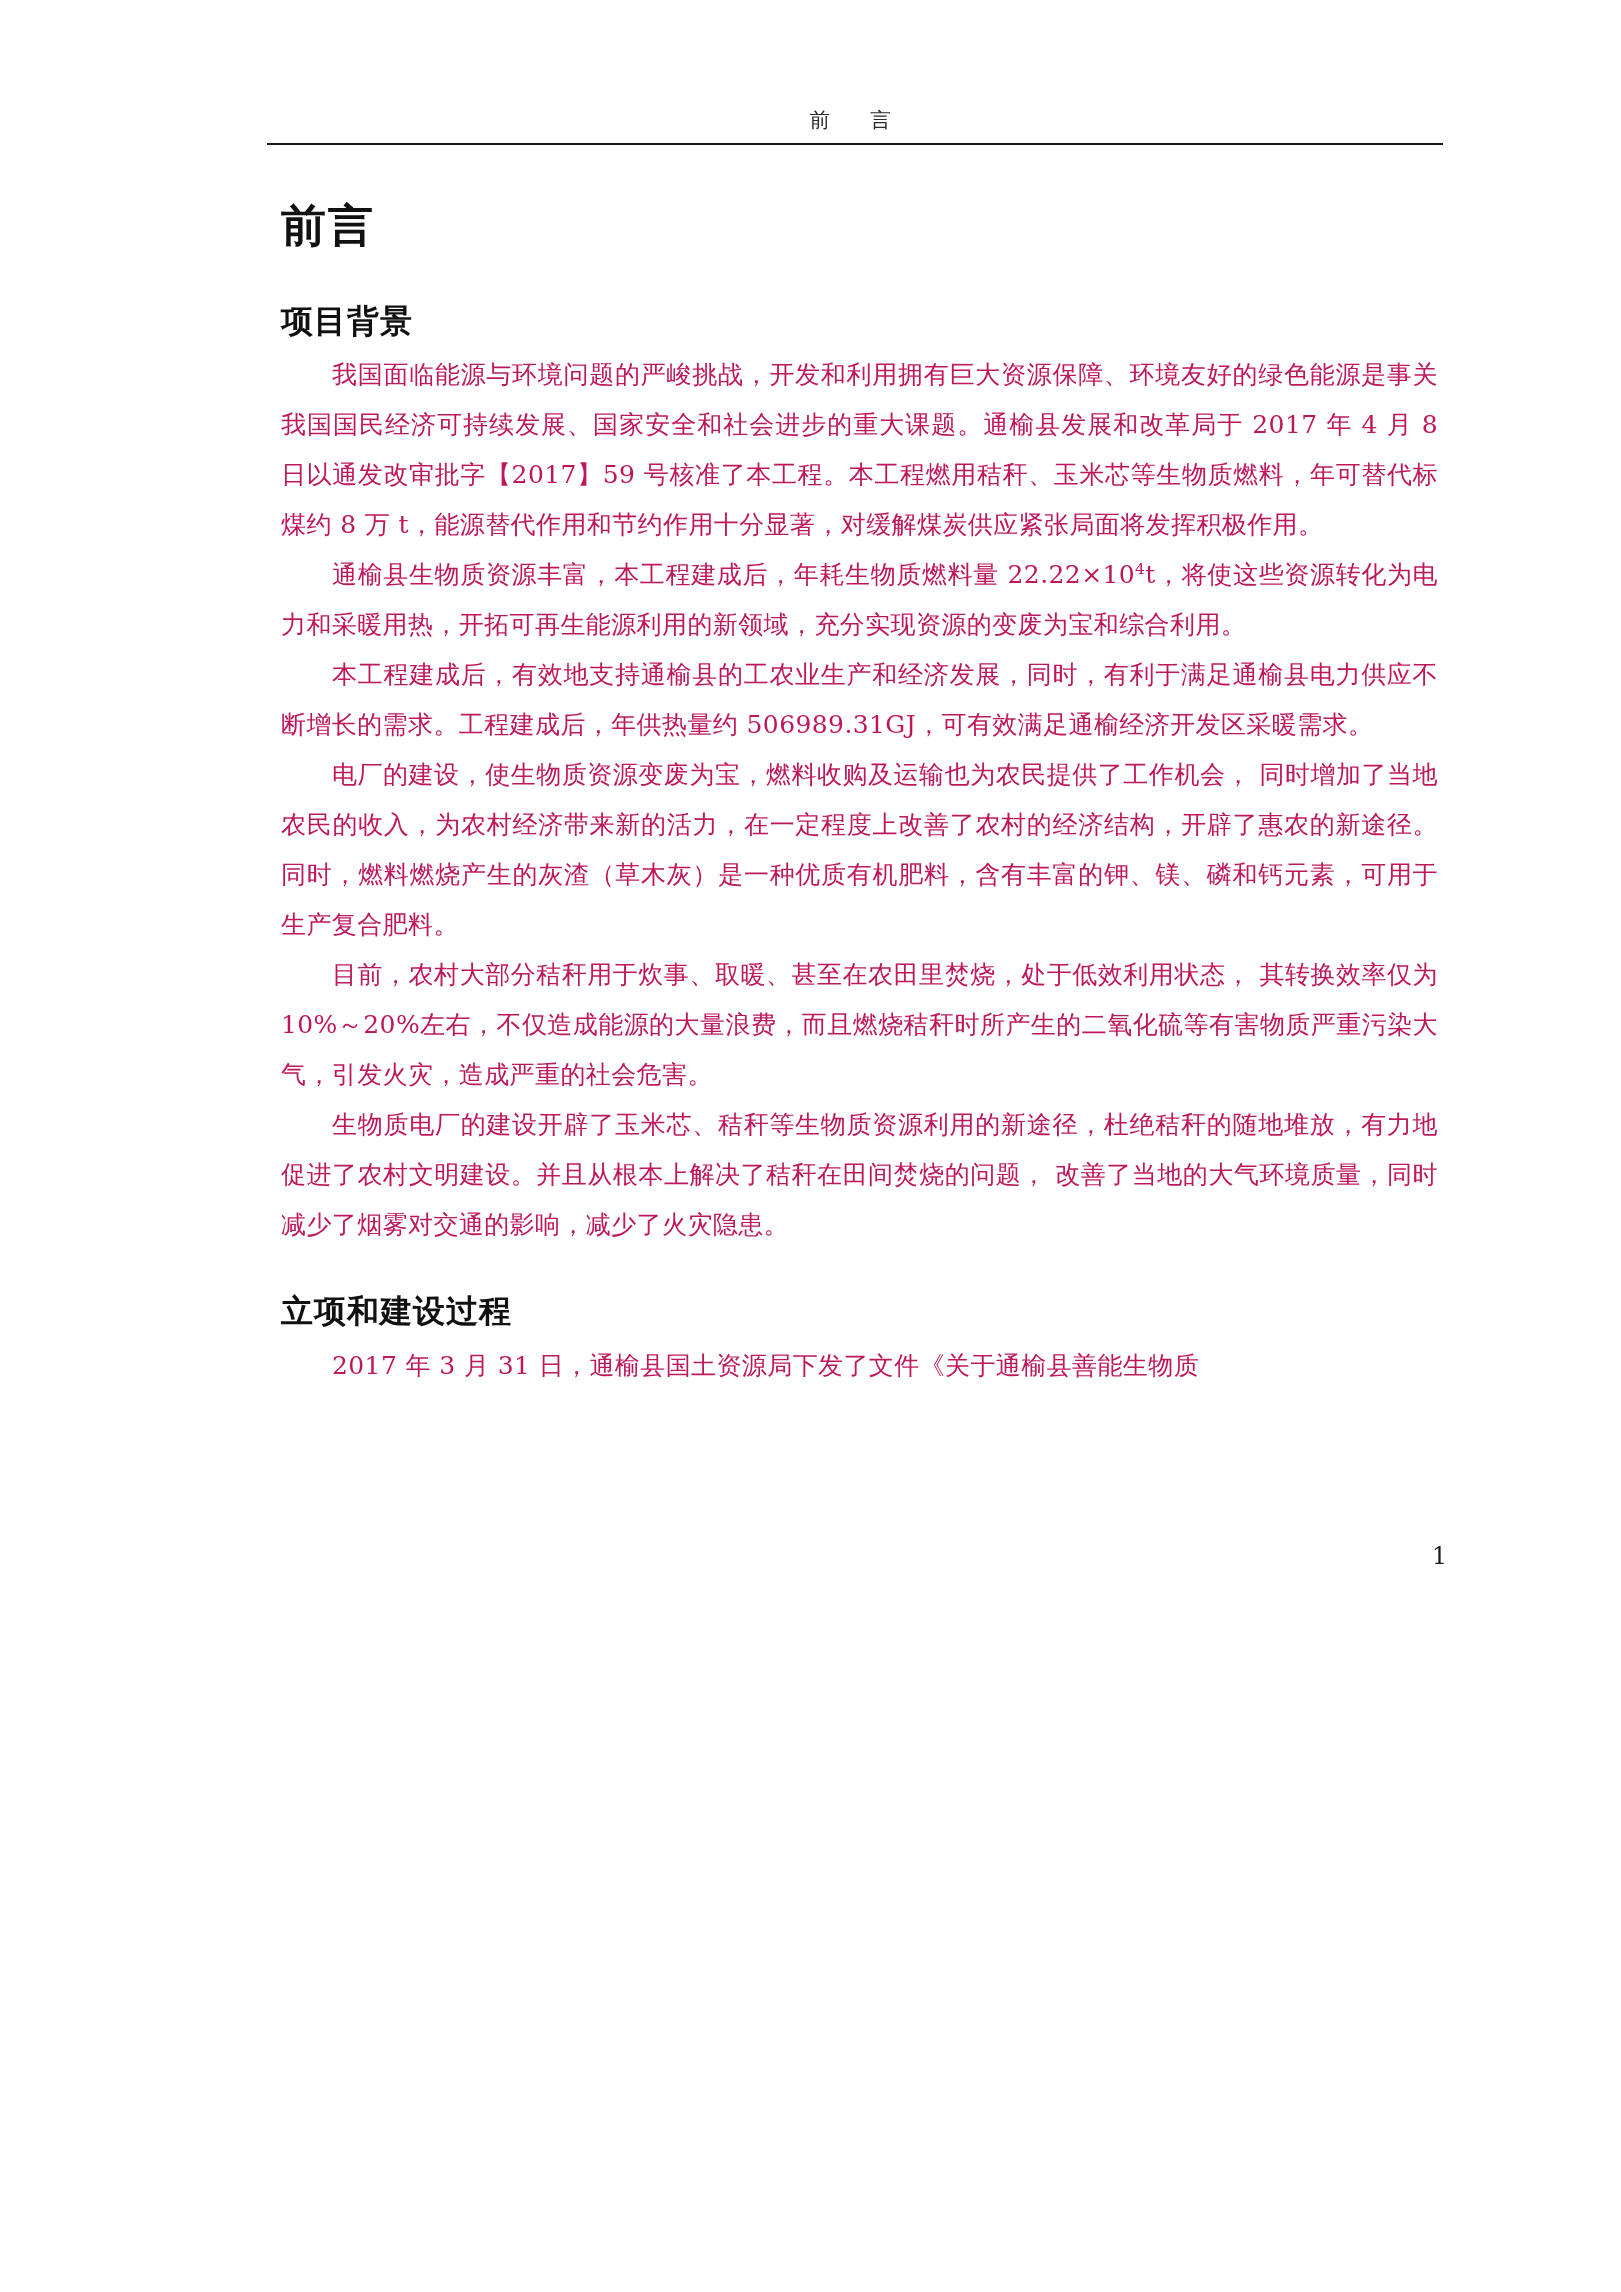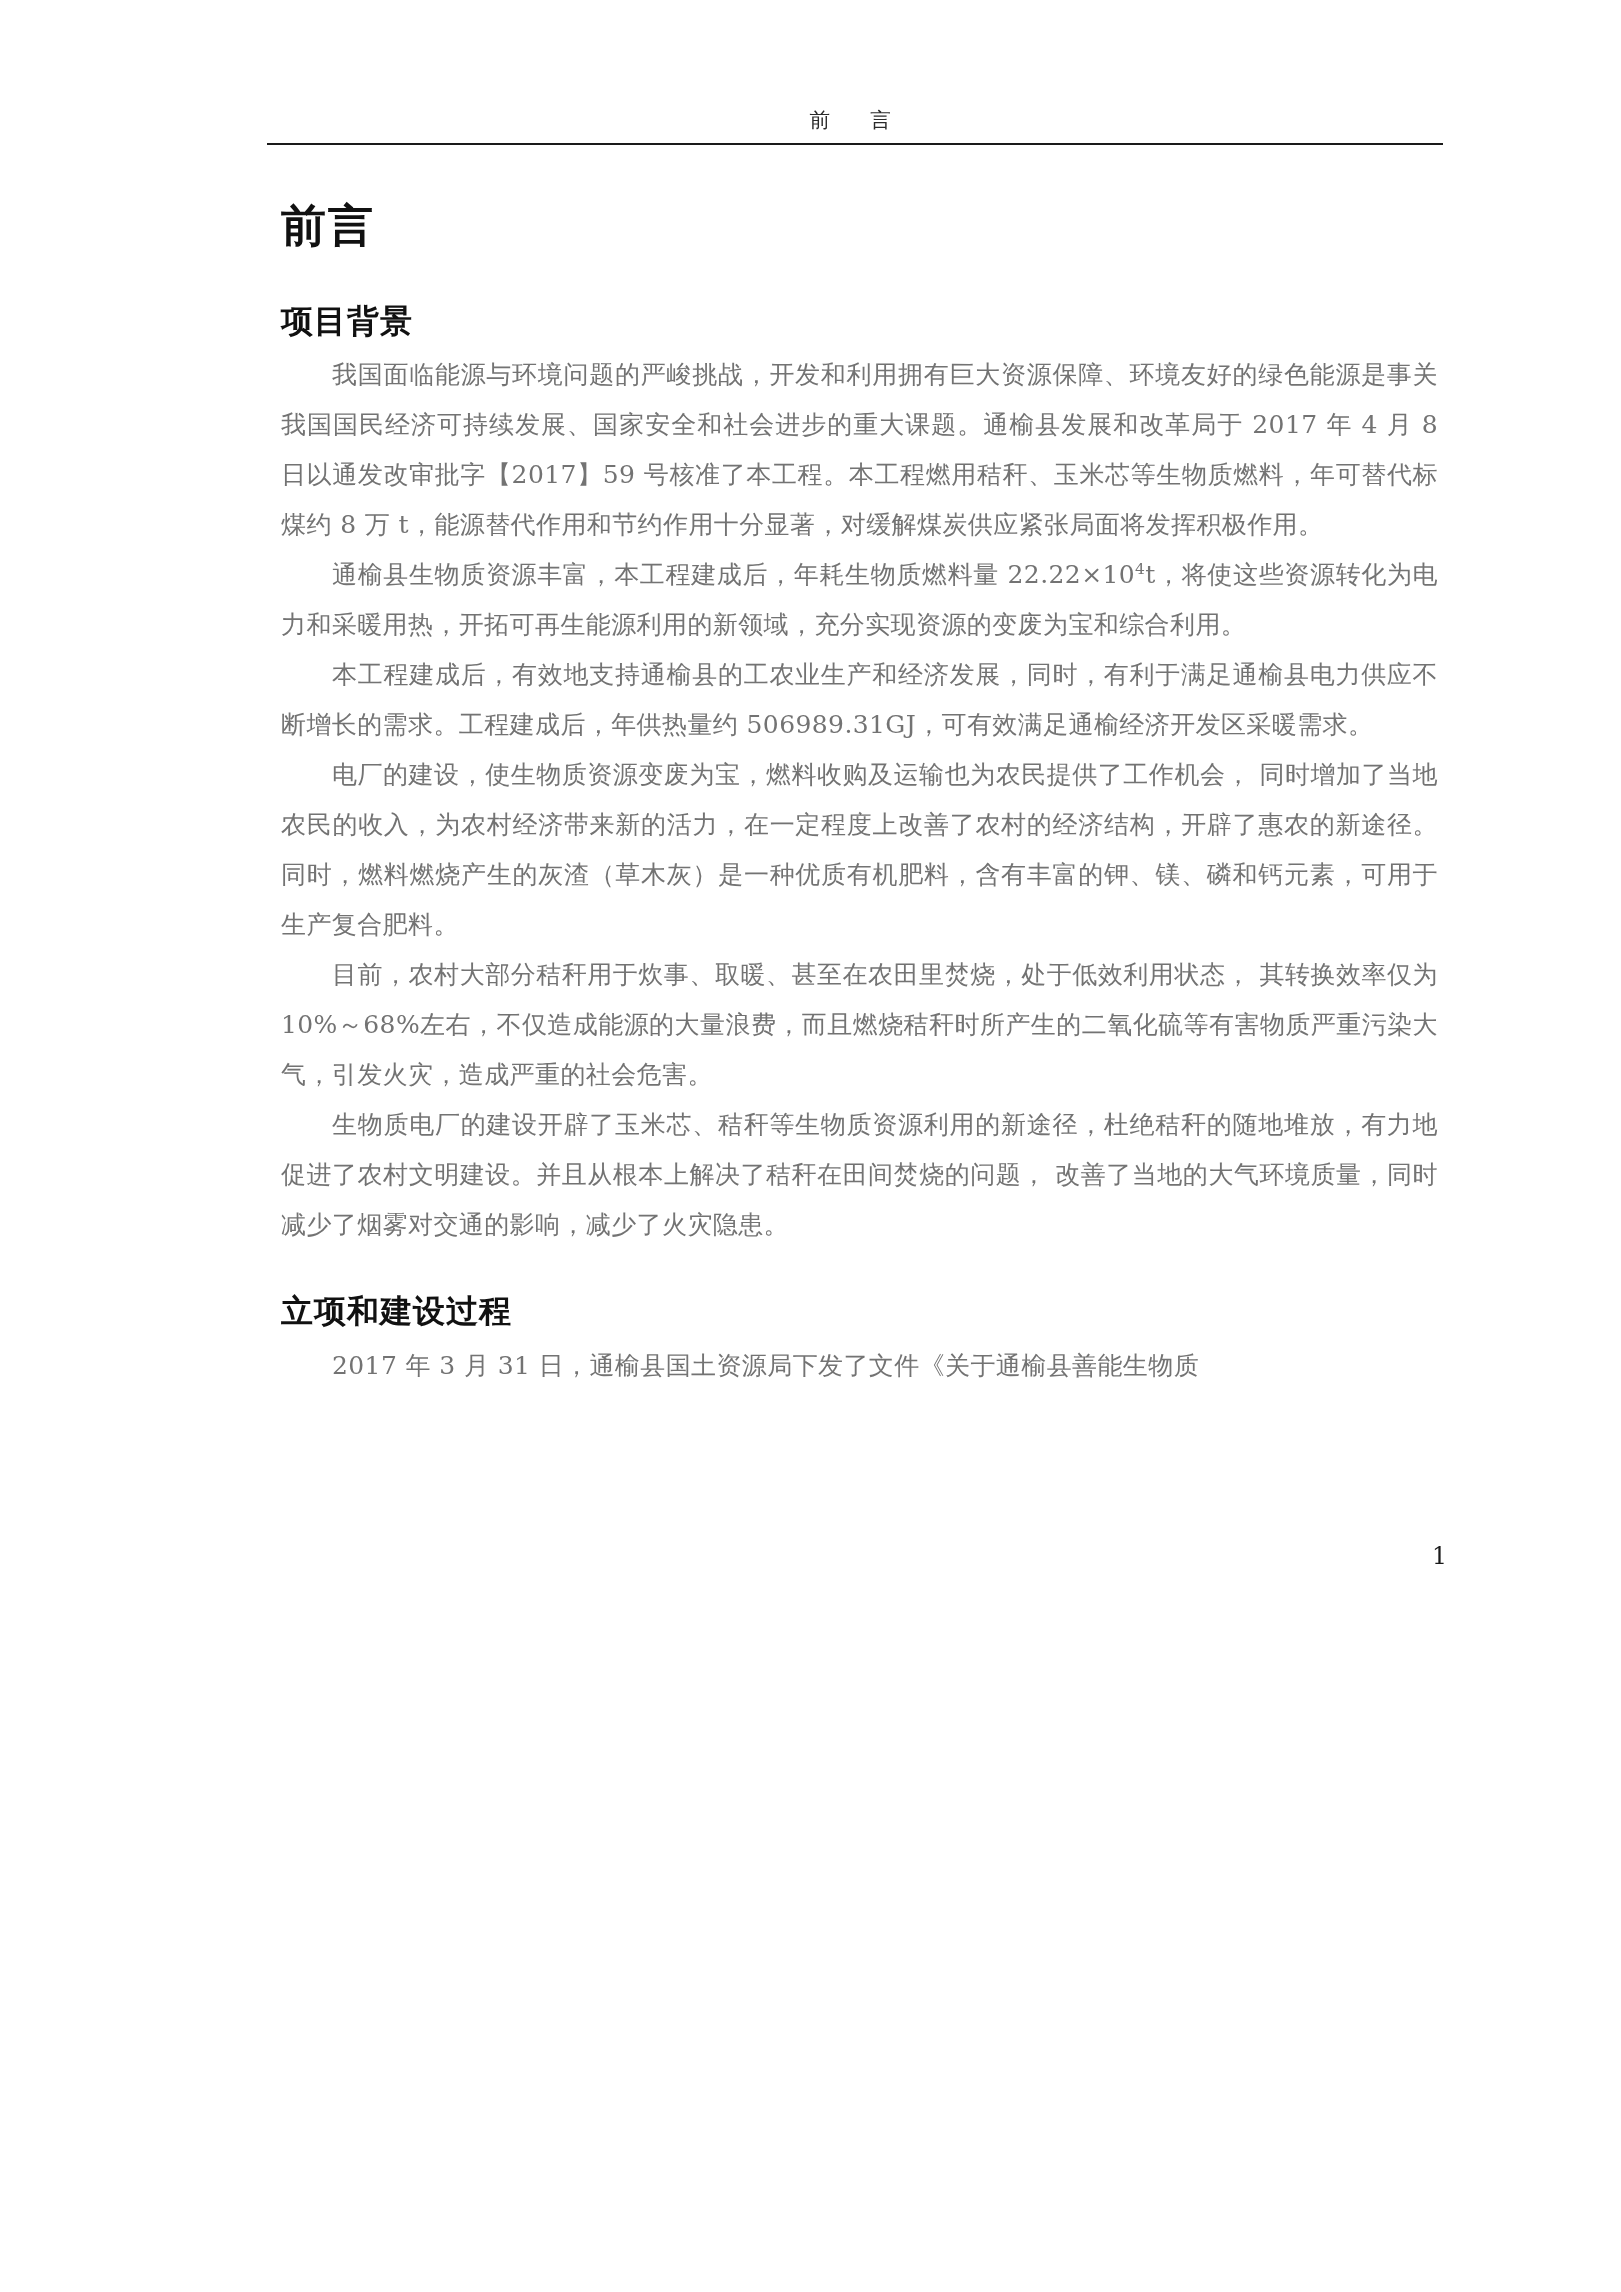--- a/index.html
+++ b/index.html
@@ -71,21 +71,21 @@
     line-height: 1.5;
   }
   p.body-par {
     font-size: 25px;
     line-height: 50px;
     margin: 0;
     padding: 0;
     text-indent: 51px;
     text-align: justify;
     text-justify: inter-ideograph;
-    color: #737373;
+    color: #be185d;
     letter-spacing: 0.4px;
   }
   p.body-par + p.body-par {
     margin-top: 0;
   }
   sup { font-size: 0.62em; vertical-align: super; line-height: 0; }
   
   .page-number {
     position: absolute;
     right: 218px;
@@ -106,21 +106,21 @@
   <div class="content">
 
     <h1 class="doc-title">前言</h1>
 
     <h2 class="section-title">项目背景</h2>
 
     <p class="body-par">我国面临能源与环境问题的严峻挑战，开发和利用拥有巨大资源保障、环境友好的绿色能源是事关我国国民经济可持续发展、国家安全和社会进步的重大课题。通榆县发展和改革局于 2017 年 4 月 8 日以通发改审批字【2017】59 号核准了本工程。本工程燃用秸秆、玉米芯等生物质燃料，年可替代标煤约 8 万 t，能源替代作用和节约作用十分显著，对缓解煤炭供应紧张局面将发挥积极作用。</p>
     <p class="body-par">通榆县生物质资源丰富，本工程建成后，年耗生物质燃料量 22.22×10<sup>4</sup>t，将使这些资源转化为电力和采暖用热，开拓可再生能源利用的新领域，充分实现资源的变废为宝和综合利用。</p>
     <p class="body-par">本工程建成后，有效地支持通榆县的工农业生产和经济发展，同时，有利于满足通榆县电力供应不断增长的需求。工程建成后，年供热量约 506989.31GJ，可有效满足通榆经济开发区采暖需求。</p>
     <p class="body-par">电厂的建设，使生物质资源变废为宝，燃料收购及运输也为农民提供了工作机会， 同时增加了当地农民的收入，为农村经济带来新的活力，在一定程度上改善了农村的经济结构，开辟了惠农的新途径。同时，燃料燃烧产生的灰渣（草木灰）是一种优质有机肥料，含有丰富的钾、镁、磷和钙元素，可用于生产复合肥料。</p>
-    <p class="body-par">目前，农村大部分秸秆用于炊事、取暖、甚至在农田里焚烧，处于低效利用状态， 其转换效率仅为 10%～68%左右，不仅造成能源的大量浪费，而且燃烧秸秆时所产生的二氧化硫等有害物质严重污染大气，引发火灾，造成严重的社会危害。</p>
+    <p class="body-par">目前，农村大部分秸秆用于炊事、取暖、甚至在农田里焚烧，处于低效利用状态， 其转换效率仅为 10%～20%左右，不仅造成能源的大量浪费，而且燃烧秸秆时所产生的二氧化硫等有害物质严重污染大气，引发火灾，造成严重的社会危害。</p>
     <p class="body-par">生物质电厂的建设开辟了玉米芯、秸秆等生物质资源利用的新途径，杜绝秸秆的随地堆放，有力地促进了农村文明建设。并且从根本上解决了秸秆在田间焚烧的问题， 改善了当地的大气环境质量，同时减少了烟雾对交通的影响，减少了火灾隐患。</p>
 
     <h2 class="section-title">立项和建设过程</h2>
 
     <p class="body-par">2017 年 3 月 31 日，通榆县国土资源局下发了文件《关于通榆县善能生物质</p>
 
   </div>
 
   <div class="page-number">1</div>
 

